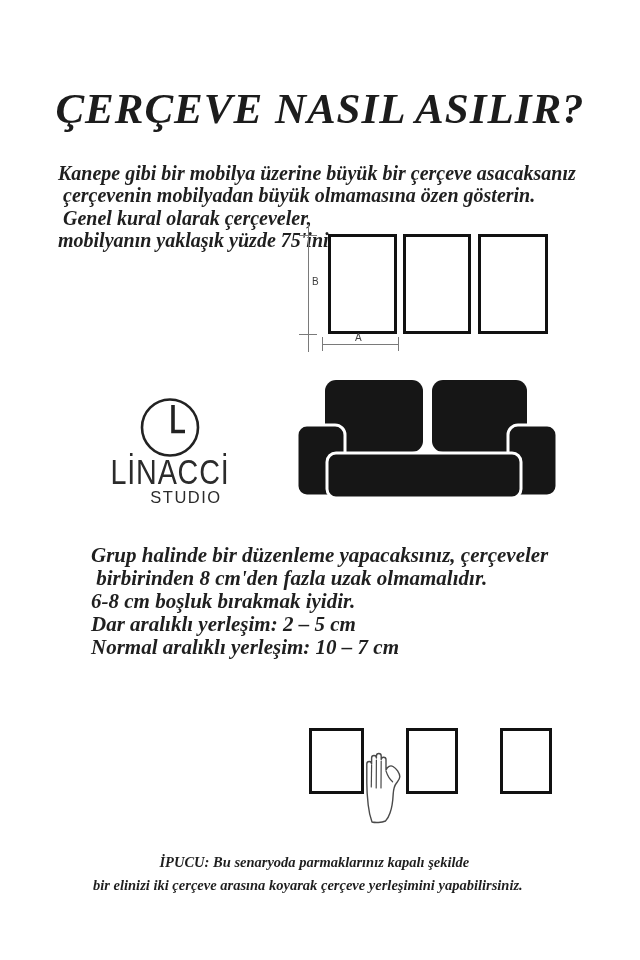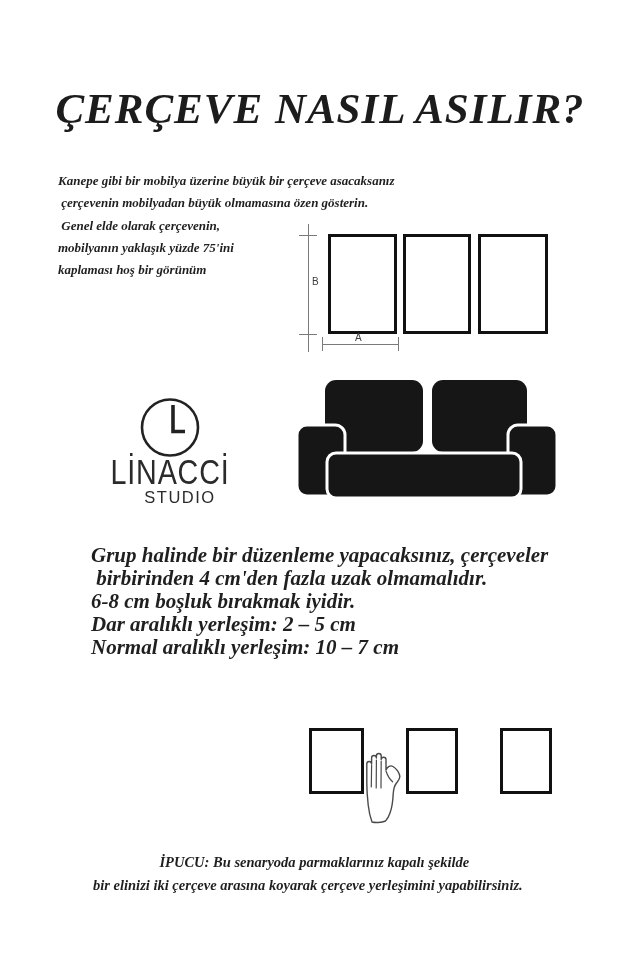--- a/index.html
+++ b/index.html
@@ -22,21 +22,21 @@
     font-weight: 600;
     font-size: 43px;
     letter-spacing: 1px;
     color: #1c1c1c;
     white-space: pre;
   }
 
   
   .para { font-style: italic; font-weight: bold; }
   .para .line { white-space: pre; }
-  .intro-para { left: 58px; top: 162px; font-size: 13px; line-height: 22.3px; margin-top: 8px; }
+  .intro-para { left: 58px; top: 162px; font-size: 20px; line-height: 22.3px; }
   .spacing-para { left: 91px; top: 544px; font-size: 21px; line-height: 23px; }
   .tip-para { left: 93px; top: 851px; font-size: 14.5px; line-height: 23px; text-align: center; }
   .tip-para .line:first-child { margin-left: 13px; }
 
   
   .frame-rect {
     position: absolute;
     border: 3px solid #111111;
     background: #ffffff;
     box-sizing: border-box;
@@ -57,43 +57,42 @@
     font-family: "Liberation Sans", sans-serif;
     font-size: 35px;
     font-weight: 500;
     color: #2b2b2b;
     transform: scaleX(0.82);
     transform-origin: 50% 50%;
     letter-spacing: 1px;
     white-space: pre;
   }
   .logo-subtitle {
-    left: 134px; top: 488px; width: 92px;
+    left: 140px; top: 488px; width: 92px;
     text-align: center;
     font-family: "Liberation Sans", sans-serif;
     font-size: 16.5px;
     font-weight: 400;
     color: #2b2b2b;
     letter-spacing: 1.5px;
     white-space: pre;
   }
 </style>
 </head>
 <body>
 
 <div id="canvas">
 
   <div class="abs page-title">ÇERÇEVE NASIL ASILIR?</div>
 
   <div class="abs para intro-para">
     <div class="line">Kanepe gibi bir mobilya üzerine büyük bir çerçeve asacaksanız</div>
     <div class="line"> çerçevenin mobilyadan büyük olmamasına özen gösterin.</div>
-    <div class="line"> Genel elde olarak çerçevenin,</div>
+    <div class="line"> Genel kural olarak çerçeveler,</div>
     <div class="line">mobilyanın yaklaşık yüzde 75'ini</div>
-    <div class="line">kaplaması hoş bir görünüm</div>
   </div>
 
   <div>
     <div class="dim-line" style="left:308px; top:224px; width:1px; height:128px;"></div>
     <div class="dim-line" style="left:299px; top:235px; width:18px; height:1px;"></div>
     <div class="dim-line" style="left:299px; top:334px; width:18px; height:1px;"></div>
     <div class="dim-label" style="left:312px; top:276px;">B</div>
 
     <div class="frame-rect" style="left:328px; top:234px; width:69px; height:100px;"></div>
     <div class="frame-rect" style="left:403px; top:234px; width:68px; height:100px;"></div>
@@ -117,21 +116,21 @@
   <svg class="abs" style="left:295px; top:376px;" width="264" height="126" viewBox="0 0 264 126">
     <rect x="30" y="4" width="98" height="72" rx="11" fill="#161616"></rect>
     <rect x="137" y="4" width="95" height="72" rx="11" fill="#161616"></rect>
     <rect x="2" y="49" width="48" height="71" rx="10" fill="#161616" stroke="#ffffff" stroke-width="3"></rect>
     <rect x="213" y="49" width="49" height="71" rx="10" fill="#161616" stroke="#ffffff" stroke-width="3"></rect>
     <rect x="32" y="77" width="194" height="45" rx="9" fill="#161616" stroke="#ffffff" stroke-width="3"></rect>
   </svg>
 
   <div class="abs para spacing-para">
     <div class="line">Grup halinde bir düzenleme yapacaksınız, çerçeveler</div>
-    <div class="line"> birbirinden 4 cm'den fazla uzak olmamalıdır.</div>
+    <div class="line"> birbirinden 8 cm'den fazla uzak olmamalıdır.</div>
     <div class="line">6-8 cm boşluk bırakmak iyidir.</div>
     <div class="line">Dar aralıklı yerleşim: 2 – 5 cm</div>
     <div class="line">Normal aralıklı yerleşim: 10 – 7 cm</div>
   </div>
 
   <div>
     <div class="frame-rect" style="left:309px; top:728px; width:55px; height:66px;"></div>
     <div class="frame-rect" style="left:406px; top:728px; width:52px; height:66px;"></div>
     <div class="frame-rect" style="left:500px; top:728px; width:52px; height:66px;"></div>
 

